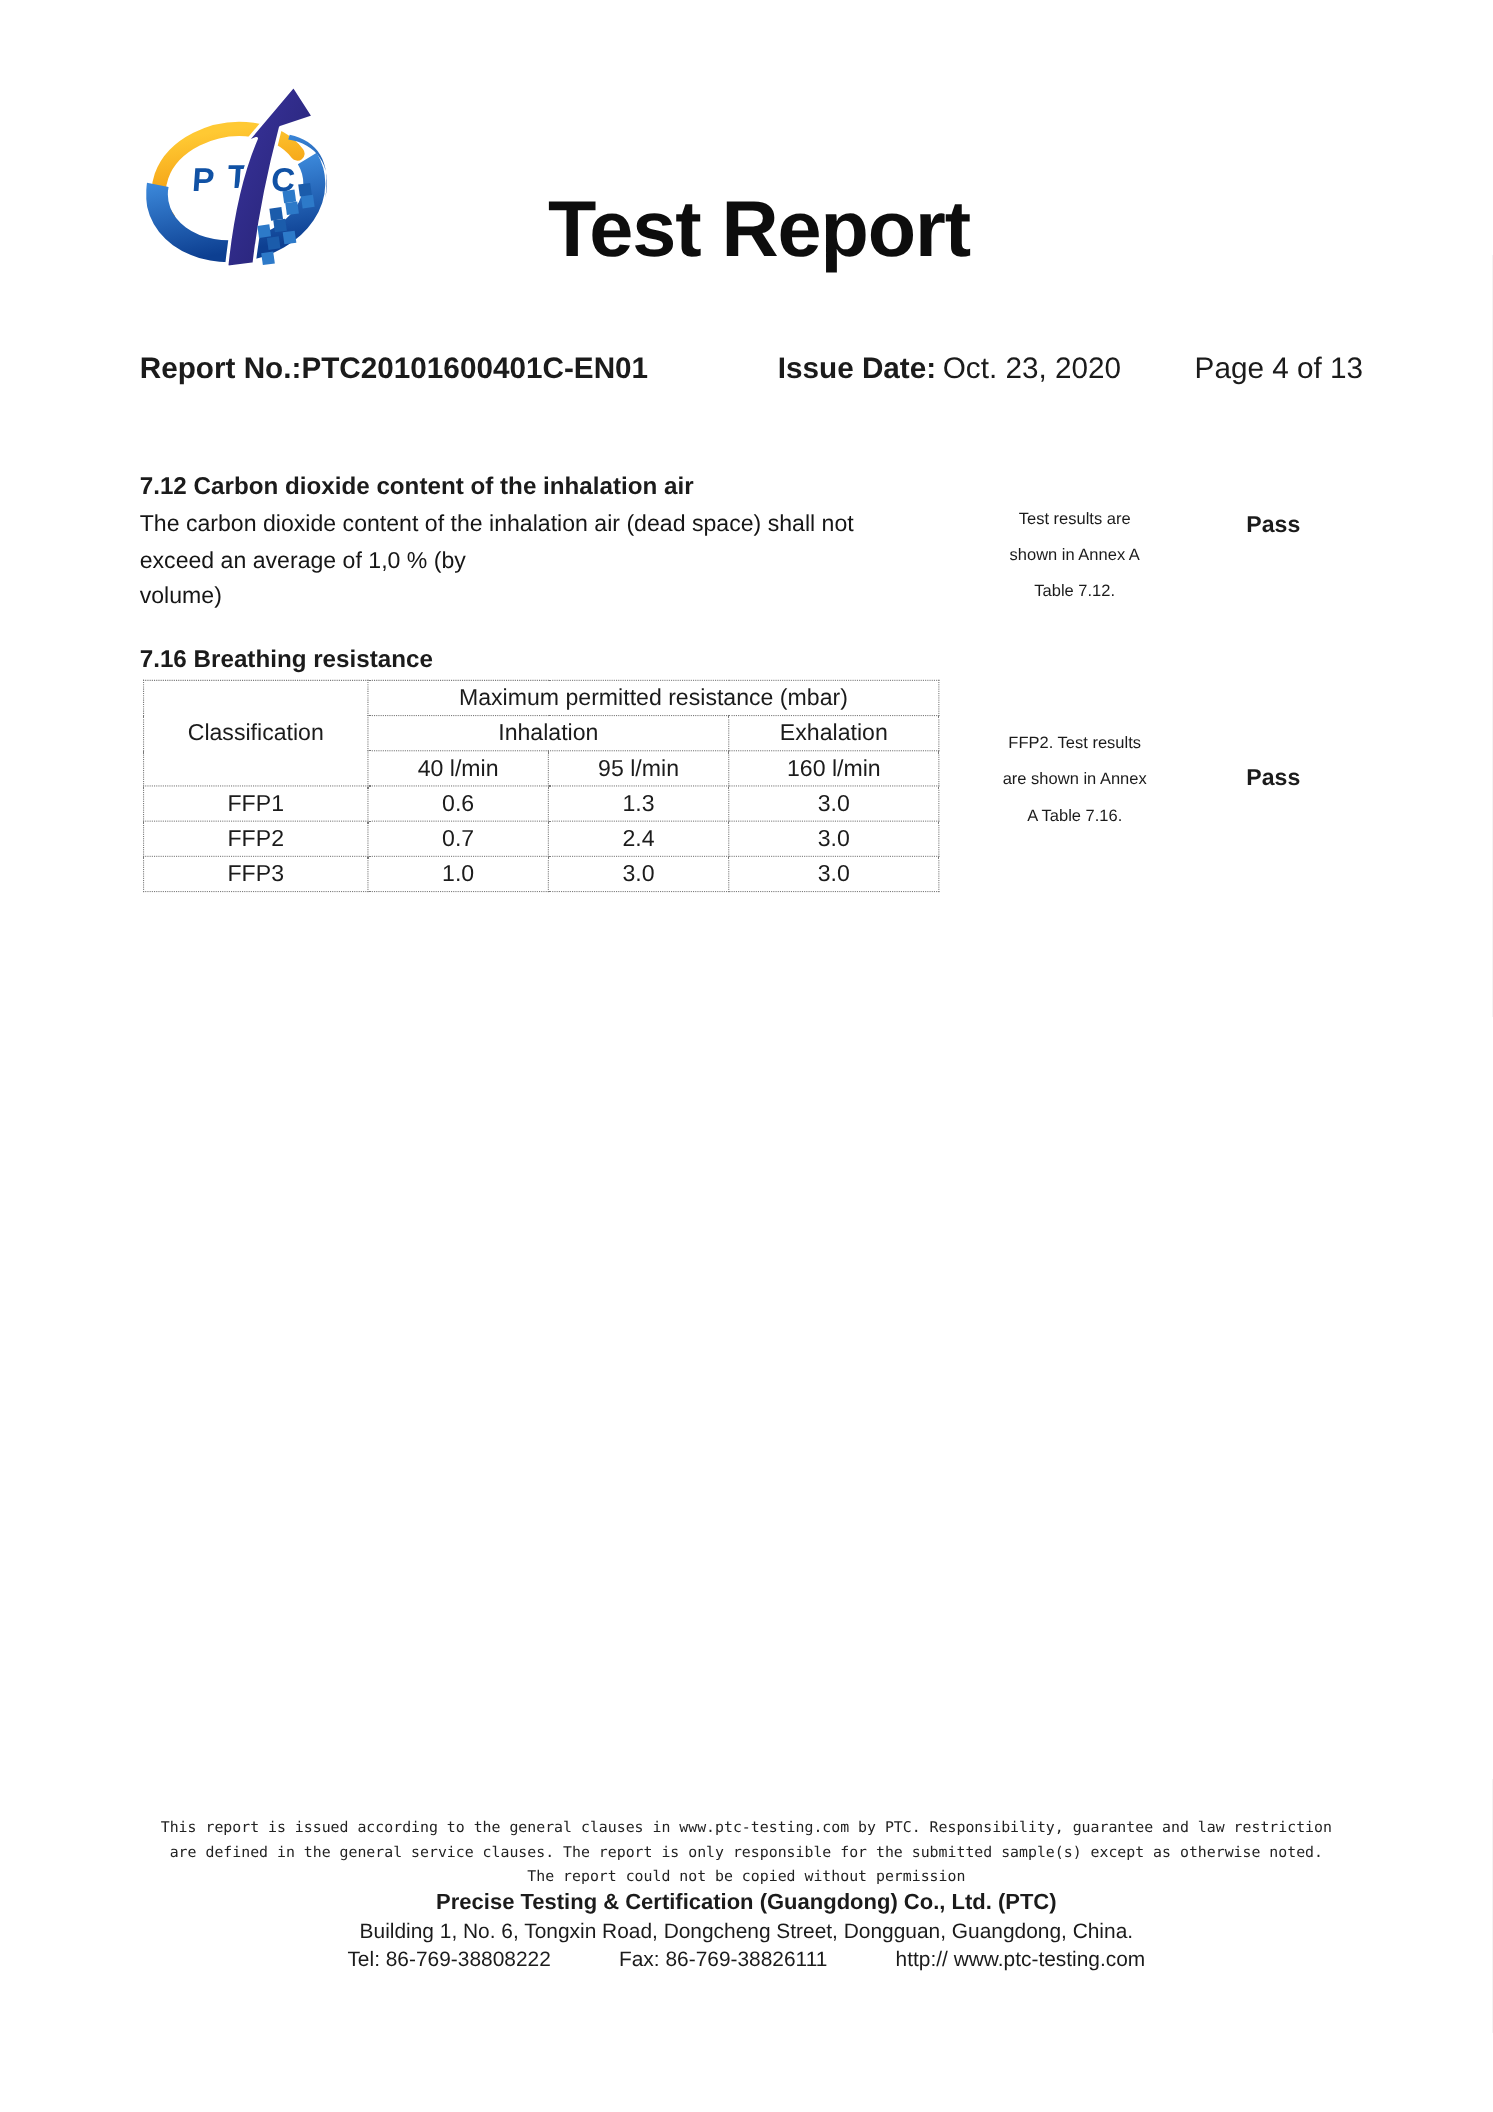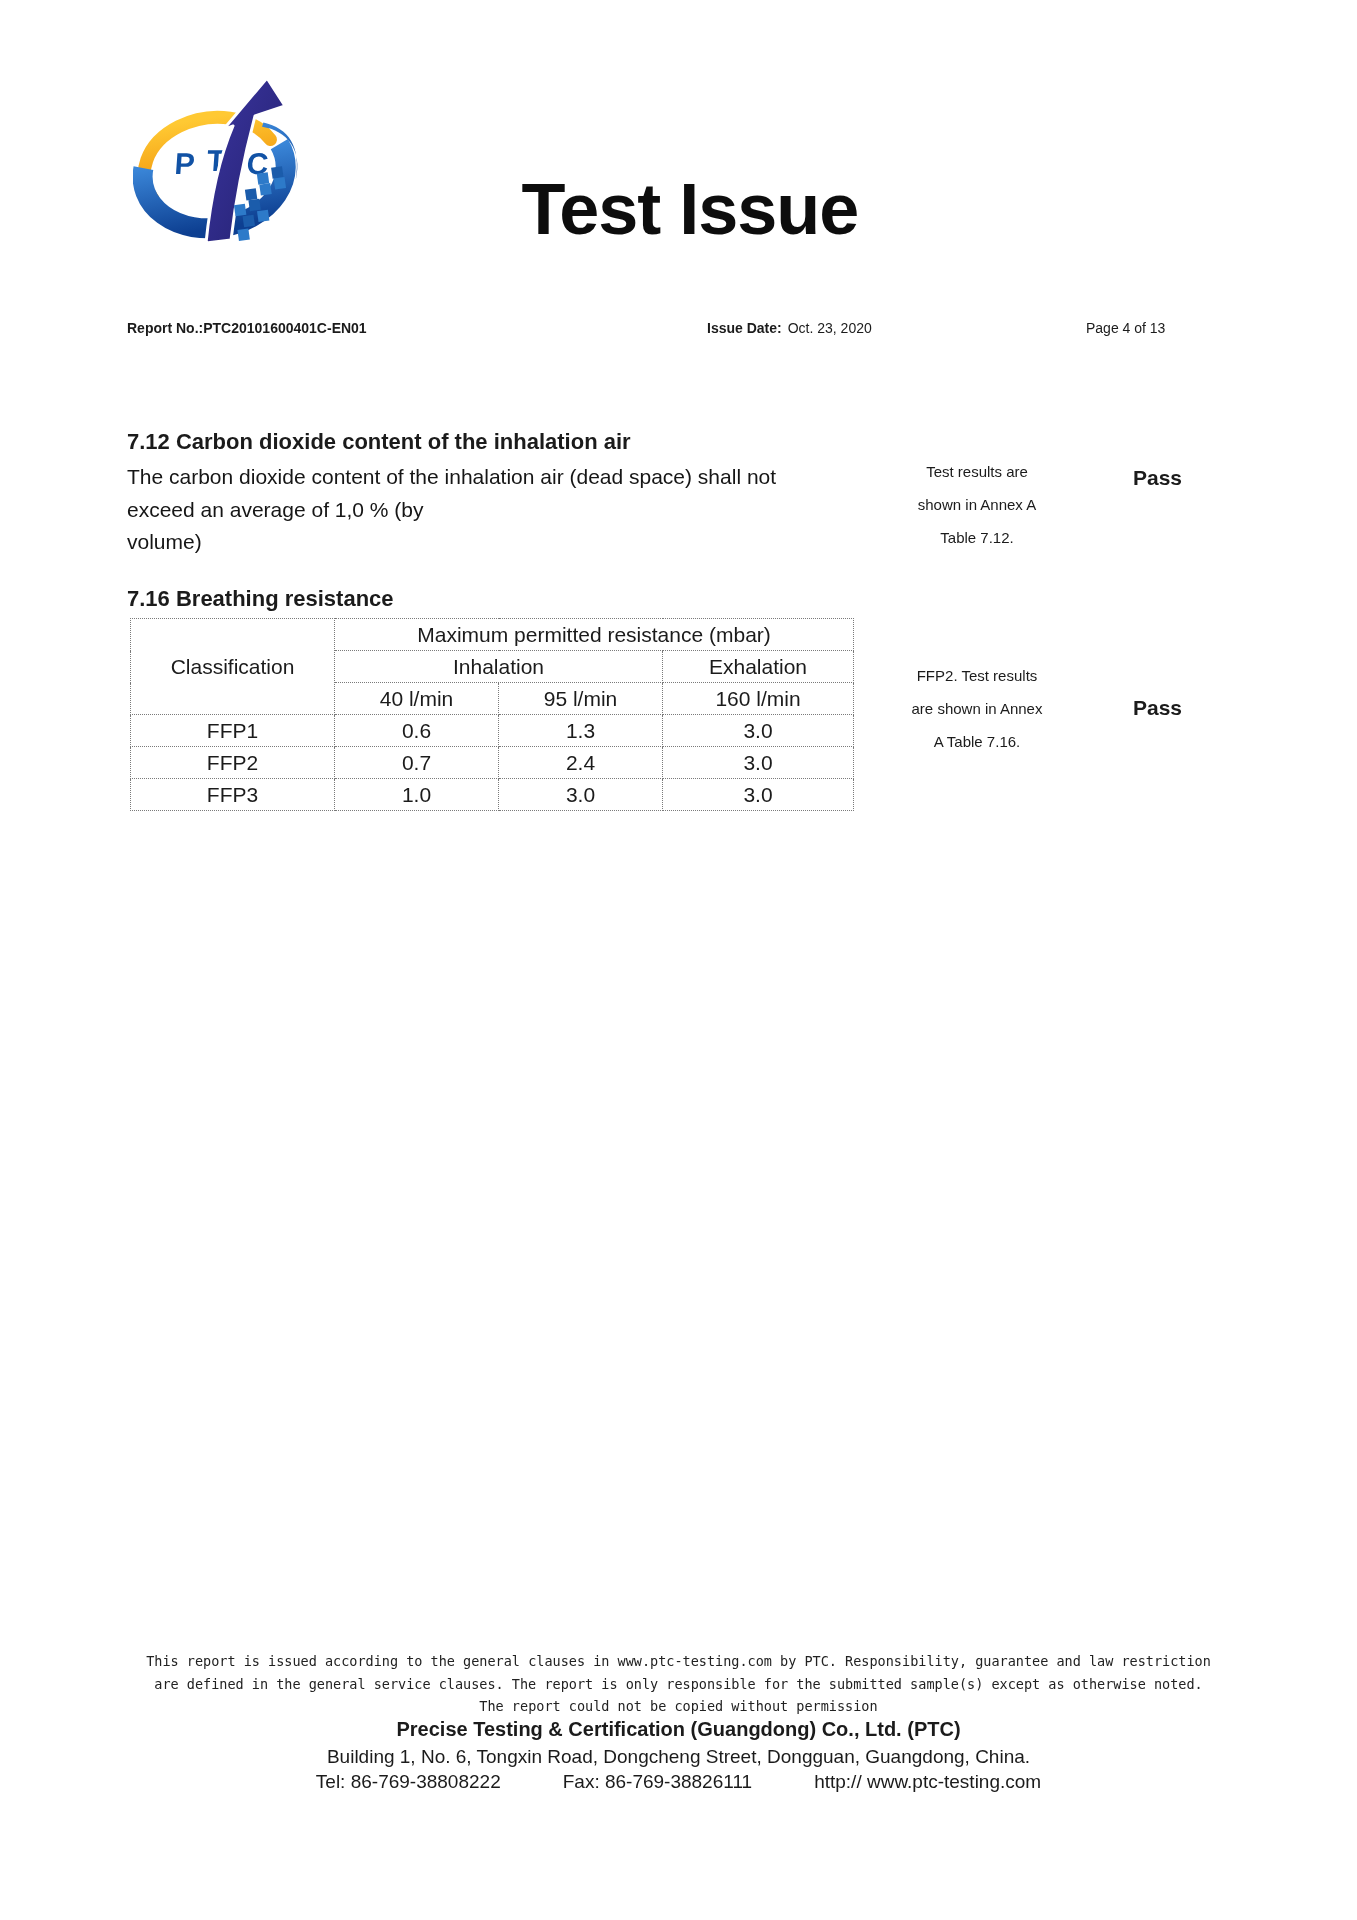--- a/index.html
+++ b/index.html
@@ -15,21 +15,21 @@
   }
   .abs { position: absolute; }
 
   
   .doc-title {
     left: 420px; top: 168px; width: 540px;
     text-align: center;
     font-size: 72px; font-weight: bold; letter-spacing: -1px;
     color: #0d0d0d; white-space: nowrap;
   }
-  .meta { top: 320px; font-size: 14px; white-space: nowrap; }
+  .meta { top: 320px; font-size: 27px; white-space: nowrap; }
   .meta-report { left: 127px; font-weight: bold; }
   .meta-issue  { left: 707px; }
   .meta-issue .lbl { font-weight: bold; margin-right: 6px; }
   .meta-page   { left: 1086px; }
 
   
   .sec-heading { left: 127px; font-size: 22px; font-weight: bold; white-space: nowrap; }
   .sec-body {
     left: 127px; font-size: 21px; line-height: 32.5px;
     white-space: pre; color: #161616;
@@ -123,21 +123,21 @@
         <rect x="144" y="107" width="11" height="11"></rect>
         <rect x="101" y="128" width="11" height="11"></rect>
         <rect x="116" y="125" width="11" height="11" fill="#1b5cab"></rect>
         <rect x="108" y="140" width="11" height="11" fill="#1b5cab"></rect>
         <rect x="123" y="137" width="11" height="11"></rect>
         <rect x="101" y="153" width="11" height="11"></rect>
       </g>
     </svg>
   </div>
 
-  <div class="abs doc-title">Test Issue</div>
+  <div class="abs doc-title">Test Report</div>
 
   <div class="abs meta meta-report">Report No.:PTC20101600401C-EN01</div>
   <div class="abs meta meta-issue">
     <span class="lbl">Issue Date:</span><span>Oct. 23, 2020</span>
   </div>
   <div class="abs meta meta-page">Page 4 of 13</div>
 
   <div class="abs sec-heading" style="top:429px">7.12 Carbon dioxide content of the inhalation air</div>
   <div class="abs sec-body" style="top:461px">The carbon dioxide content of the inhalation air (dead space) shall not
 exceed an average of 1,0 % (by

